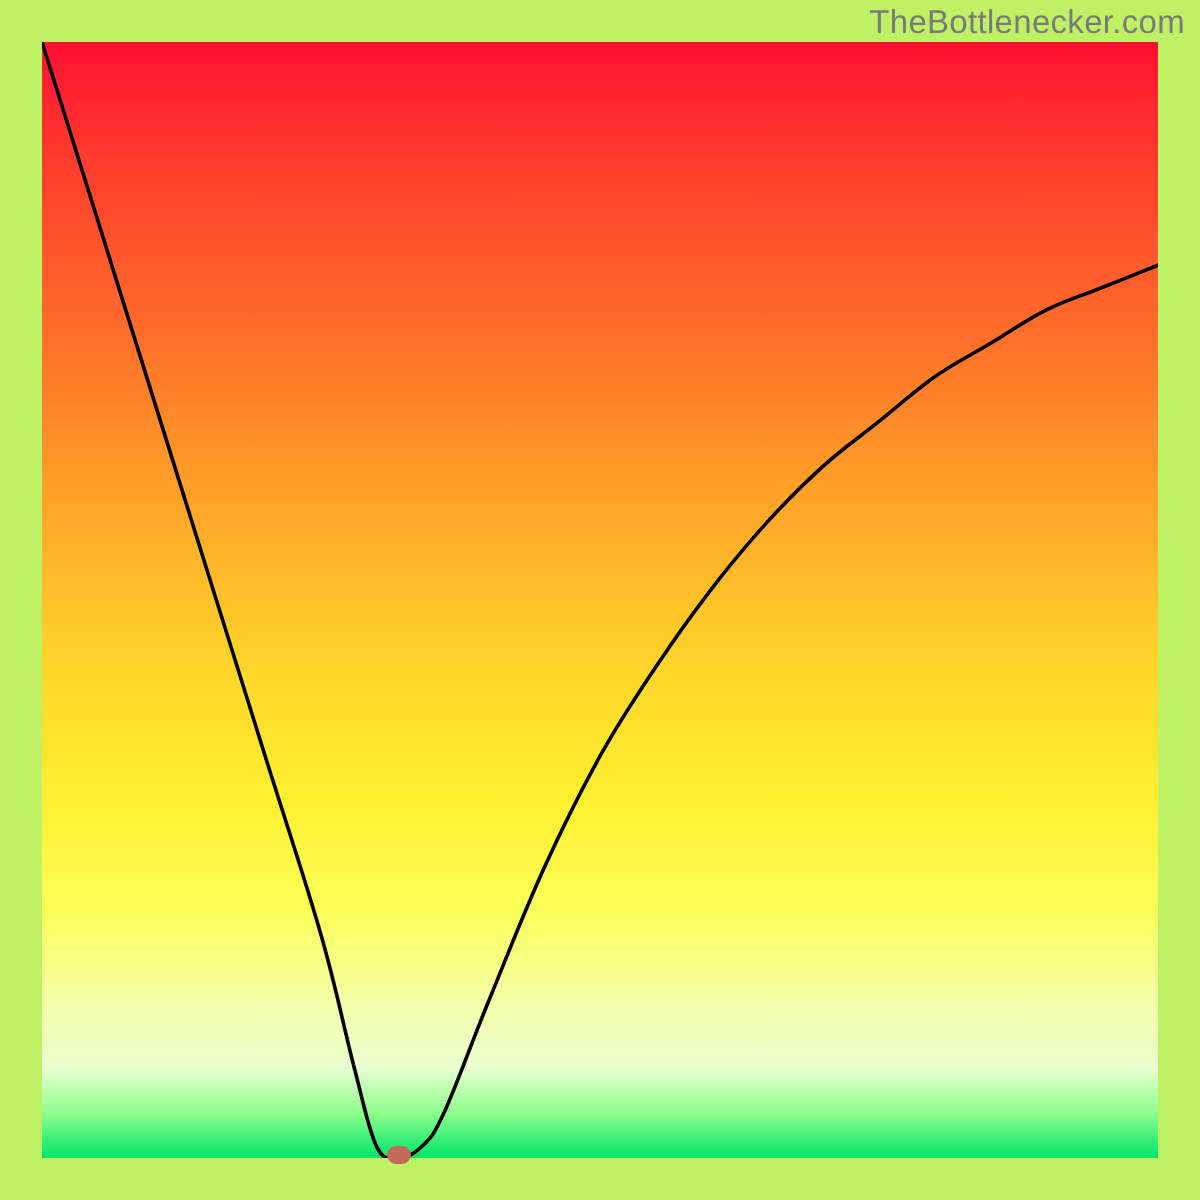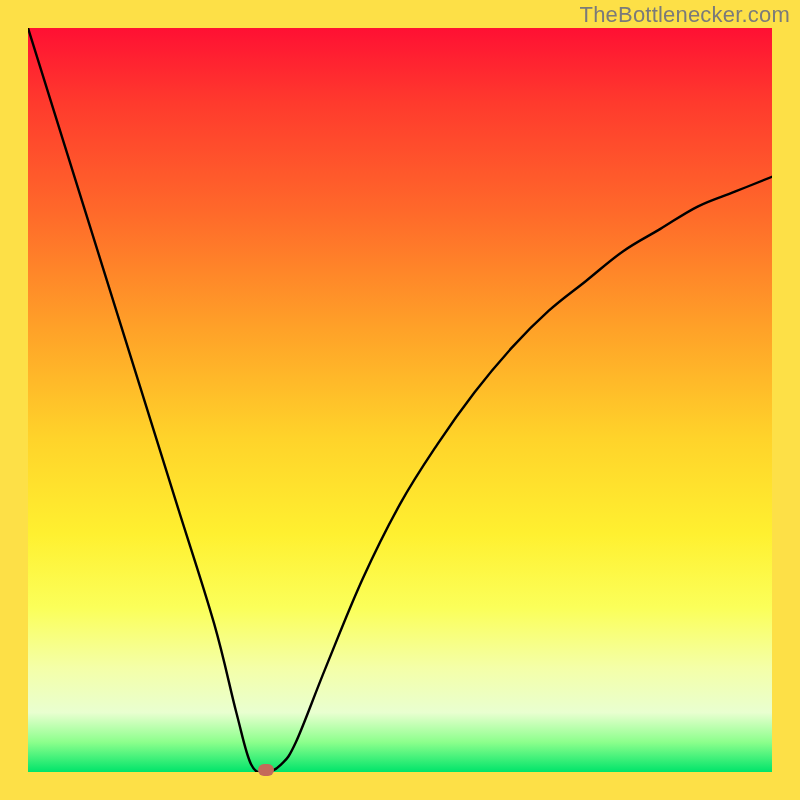--- a/index.html
+++ b/index.html
@@ -10,21 +10,21 @@
     background: #000;
     overflow: hidden;
     font-family: Arial, Helvetica, sans-serif;
   }
   .frame {
     position: absolute;
     top: 0;
     left: 0;
     width: 800px;
     height: 800px;
-    background: #fde047;
+    background: #bef264;
   }
   .plot-area {
     position: absolute;
     top: 28px;
     left: 28px;
     width: 744px;
     height: 744px;
     background: linear-gradient(to bottom,
       #ff1033 0%,
       #ff3a2d 10%,

